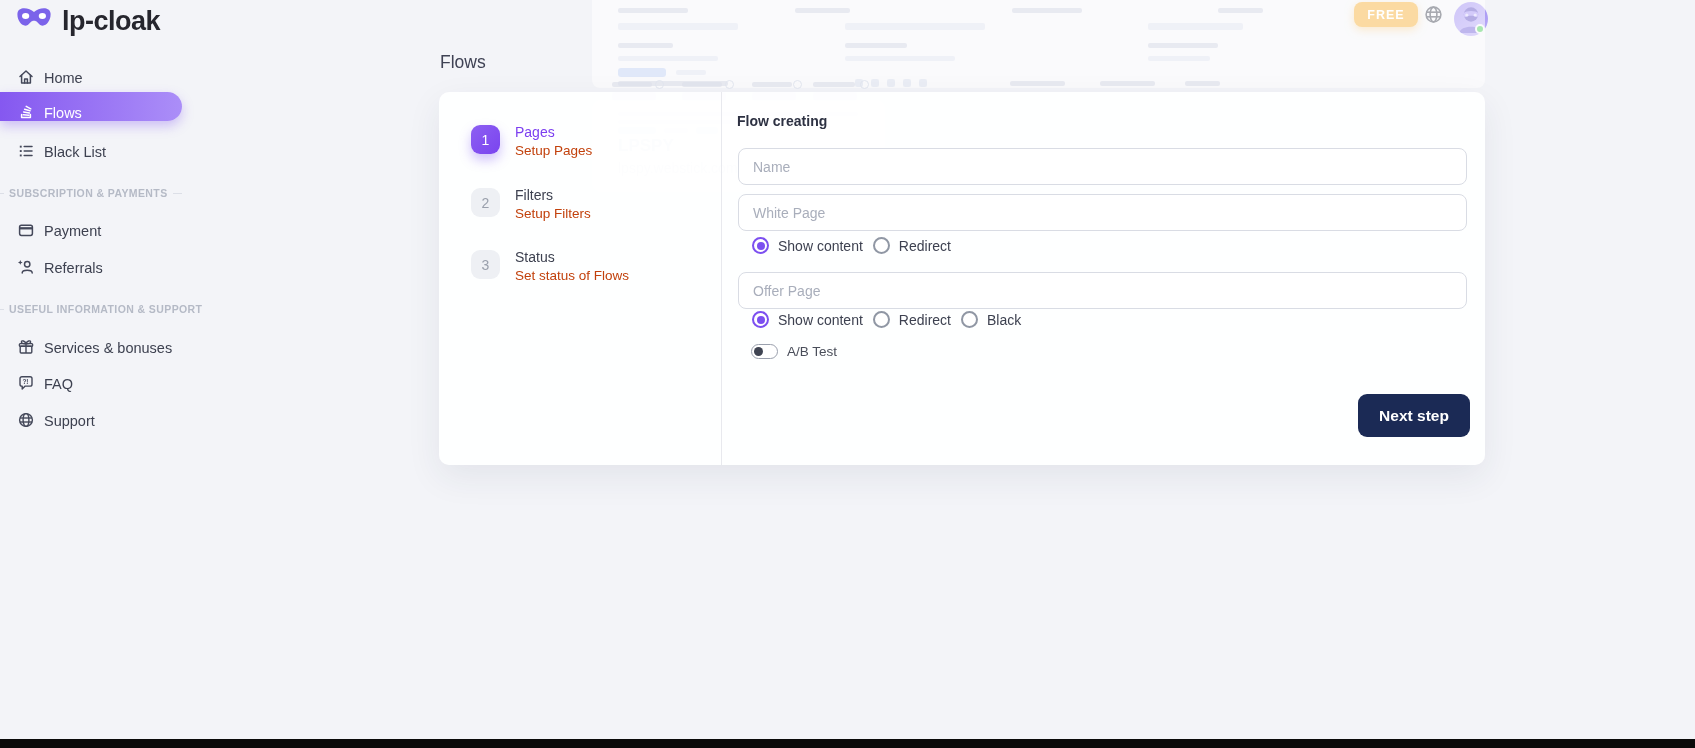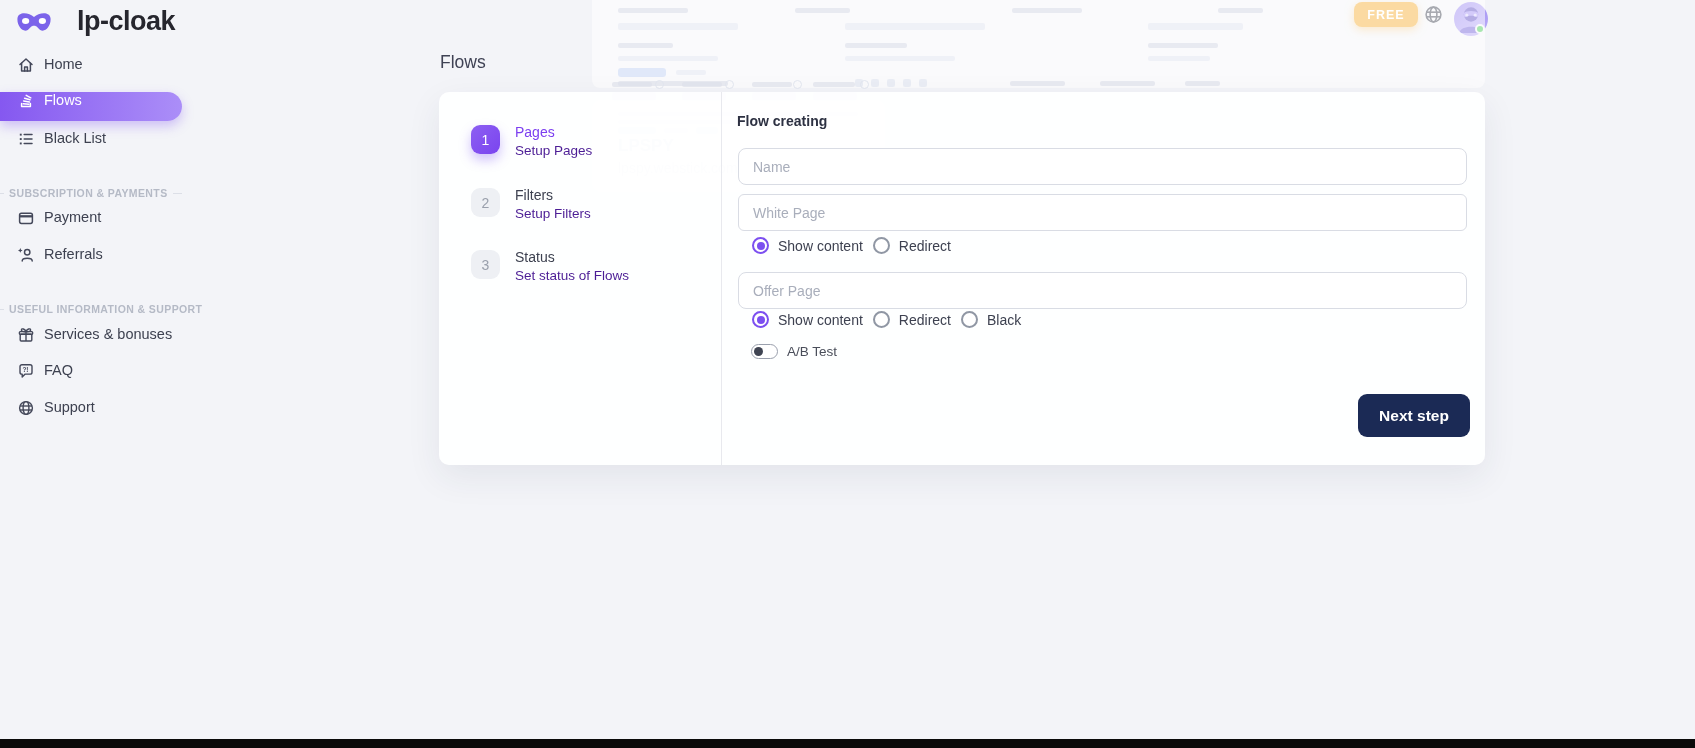--- a/index.html
+++ b/index.html
@@ -1,23 +1,23 @@
 <!DOCTYPE html>
 <html><head>
 <meta charset="utf-8">
 <style>
   * { margin:0; padding:0; box-sizing:border-box; }
   html,body { width:1695px; height:748px; overflow:hidden; }
   body { font-family:"Liberation Sans", sans-serif; background:#f3f4f8; position:relative; }
   .stage { position:absolute; inset:0; }
 
   
-  .logo { position:absolute; left:15px; top:6px; display:flex; align-items:flex-end; gap:24px; }
+  .logo { position:absolute; left:15px; top:6px; display:flex; align-items:flex-start; gap:9px; }
   .logo-text { font-size:27px; font-weight:800; color:#26262e; letter-spacing:-0.5px; }
-  .nav-item { position:absolute; left:0; width:182px; height:30px; display:flex; align-items:flex-start;
+  .nav-item { position:absolute; left:0; width:182px; height:30px; display:flex; align-items:flex-end;
               gap:9px; padding-left:17px; color:#3d4150; font-size:14.5px; cursor:pointer; }
   .nav-item .ic { width:18px; height:18px; display:flex; align-items:center; justify-content:center; color:#44485a; flex:none; }
   .nav-item.active { height:29px; color:#fff; border-radius:0 16px 16px 0;
                      background:linear-gradient(90deg,#8558f0,#ab8ef8);
                      box-shadow:0 5px 12px rgba(133,88,240,.35); }
   .nav-item.active .ic { color:#fff; }
   .section-h { position:absolute; left:0; width:182px; height:12px; display:flex; align-items:center; gap:5px;
                font-size:10.5px; font-weight:bold; color:#b5bac6; letter-spacing:.4px; white-space:nowrap; }
   .section-h::before { content:''; width:4px; height:1px; background:#dcdfe7; flex:none; }
   .section-h::after  { content:''; flex:1; height:1px; background:#dcdfe7; }
@@ -56,21 +56,21 @@
            box-shadow:0 12px 34px rgba(40,45,80,.08); }
   .vdivider { position:absolute; left:282px; top:0; bottom:0; width:1px; background:#e8e9ee; }
 
   .step { position:absolute; left:32px; display:flex; gap:15px; cursor:pointer; }
   .step-num { width:29px; height:29px; border-radius:9px; background:#eef0f4; color:#9aa0ac;
               display:flex; align-items:center; justify-content:center; font-size:14px; flex:none; }
   .step.active .step-num { background:linear-gradient(135deg,#8d5ff2,#7a44ef); color:#fff;
                            box-shadow:0 6px 12px rgba(124,79,240,.35); }
   .step-title { font-size:14px; font-weight:normal; color:#3d4150; line-height:15px; }
   .step.active .step-title { color:#7c3ff0; }
-  .step-sub { font-size:13.5px; color:#4c1d95; margin-top:3px; }
+  .step-sub { font-size:13.5px; color:#c2410c; margin-top:3px; }
 
   .form-title { position:absolute; left:298px; top:21px; font-size:14px; font-weight:bold; color:#2d3142; }
   .tinput { position:absolute; left:299px; width:729px; height:37px; border:1px solid #d9dce4; border-radius:8px;
             background:#fff; font-size:14px; color:#3d4150; padding:0 14px; outline:none;
             font-family:"Liberation Sans", sans-serif; }
   .tinput::placeholder { color:#a9aebb; }
 
   .radio-row { position:absolute; left:313px; display:flex; align-items:center; gap:10px; }
   .radio { display:flex; align-items:center; gap:9px; font-size:14px; color:#3d4150; cursor:pointer; }
   .rdot { width:17px; height:17px; border-radius:50%; border:2px solid #9097a4; background:#fff; position:relative; flex:none; }
@@ -308,21 +308,21 @@
         <div class="step-sub">Set status of Flows</div>
       </div>
     </div>
 
     <div class="vdivider"></div>
 
     <div class="form-title">Flow creating</div>
 
     <input class="tinput" style="top: 56px;" type="text" placeholder="Name">
 
-    <input class="tinput" style="top: 102px; border-radius: 6px;" type="text" placeholder="White Page">
+    <input class="tinput" style="top: 102px;" type="text" placeholder="White Page">
 
     <div class="radio-row" style="top:145px">
       <div class="radio">
         <span class="rdot checked"></span>
         <span>Show content</span>
       </div>
       <div class="radio">
         <span class="rdot"></span>
         <span>Redirect</span>
       </div>

